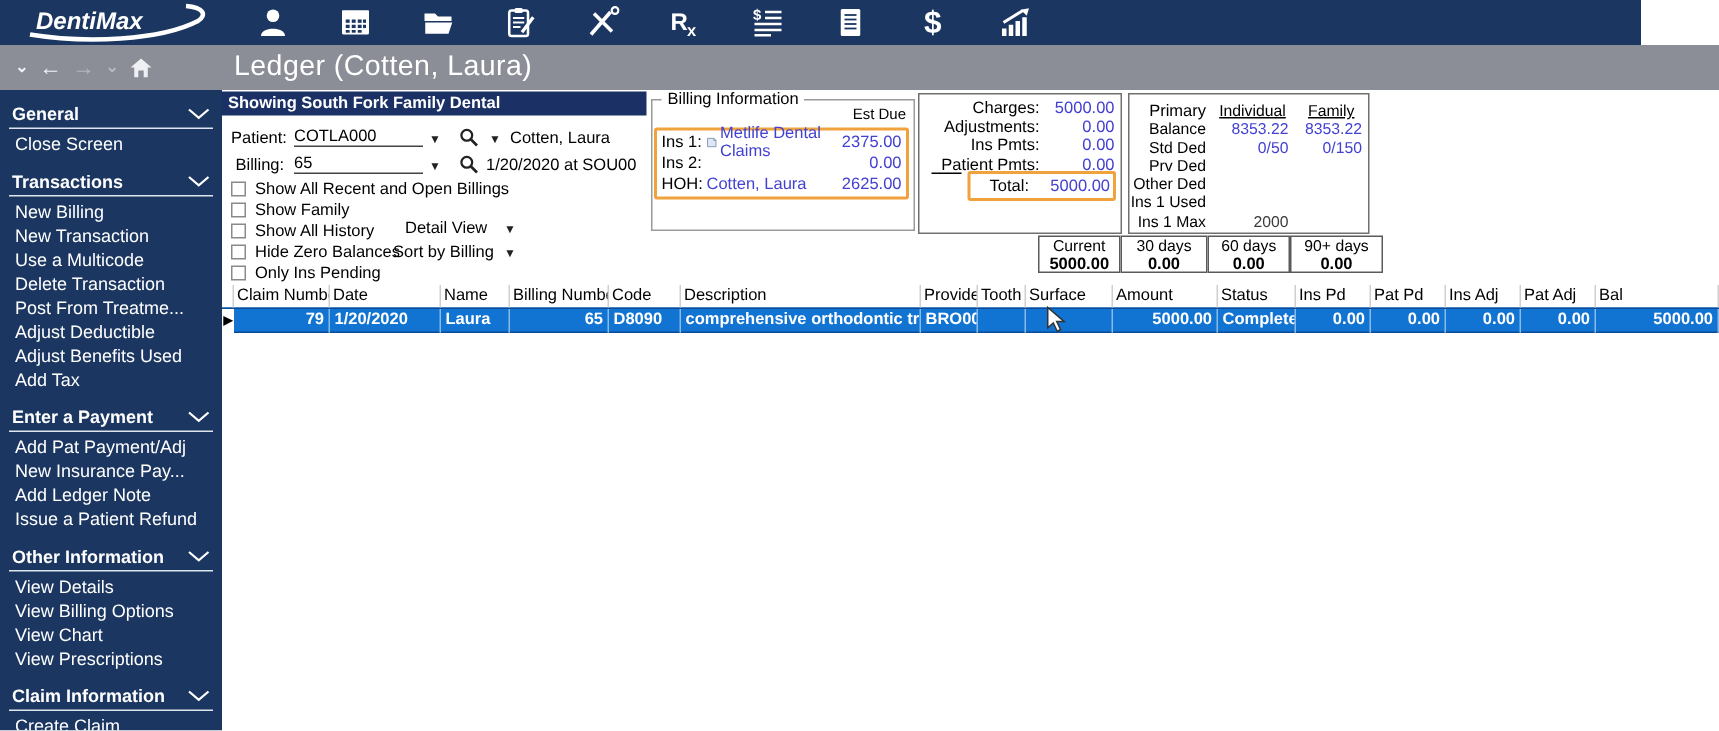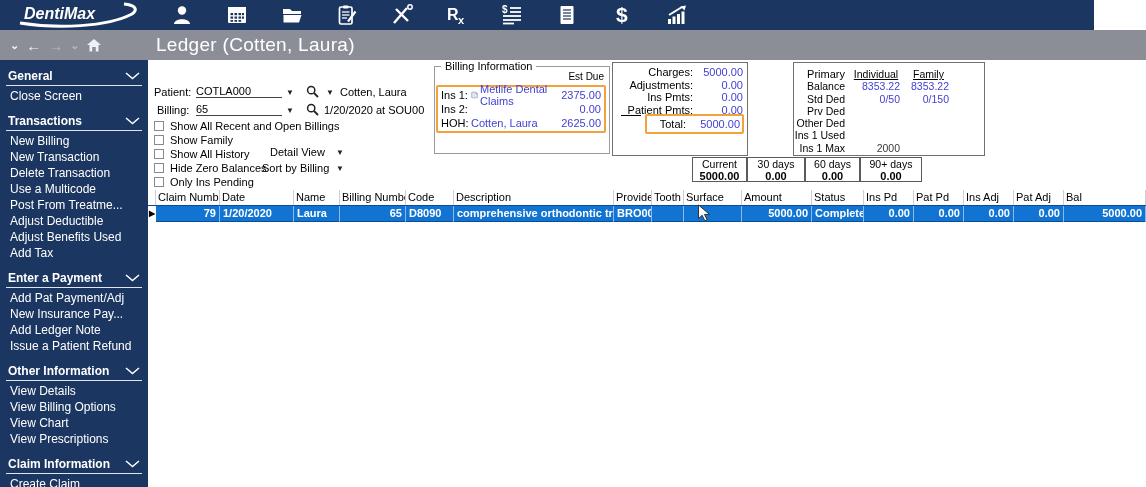--- a/index.html
+++ b/index.html
@@ -53,21 +53,21 @@
   .charges { left:464px; top:2px; width:136px; height:94px; border:1px solid #707070; padding-top:3px;padding-left:12px; }
   .ch-row { display:flex; justify-content:flex-end; padding-right:4px; line-height:12.5px; }
   .ch-label { text-align:right; }
   .ch-val { width:50px; text-align:right; color:#4340d2; }
   .sum-line { position:absolute; left:8px; top:52px; width:20px; border-top:1px solid #000; }
   .total-box { position:absolute; left:32px; top:51px; width:99px; height:20px; border:2px solid #f0a23c; border-radius:2px; display:flex; align-items:center; justify-content:flex-end; padding-right:2px; }
   .total-label { margin-right:4px; }
   .total-val { width:50px; text-align:right; color:#4340d2; }
 
   
-  .benefits { left:604px; top:2px; width:192px; height:94px; border:1px solid #707070; padding-top:5px; font-size:10.5px;margin-left:41px; }
+  .benefits { left:604px; top:2px; width:161px; height:94px; border:1px solid #707070; padding-top:5px; font-size:10.5px; }
   .bn-grid { display:grid; grid-template-columns:54px 56px 49px; line-height:12.3px; }
   .bn-label { text-align:right; padding-right:3px; }
   .bn-col-head { text-align:center; text-decoration:underline; }
   .bn-val { text-align:right; padding-right:4px; color:#4340d2; }
   .bn-val.dark { color:#3a3a3a; }
 
   
   .age-box { top:97px; height:25px; border:1px solid #5a5a5a; text-align:center; background:#fff; }
   .age-label { font-size:10.5px; line-height:12px; }
   .age-val { font-size:11px; font-weight:bold; line-height:12px; }
@@ -215,22 +215,22 @@
     </div>
     <div class="sb-section">
       <div class="sb-head">
           <span>Transactions</span>
           <svg width="15" height="8" viewBox="0 0 15 8">
             <polyline points="1,1 7.5,6.5 14,1" fill="none" stroke="#fff" stroke-width="1.5"></polyline>
           </svg>
         </div>
       <div class="sb-item">New Billing</div>
       <div class="sb-item">New Transaction</div>
+      <div class="sb-item">Use a Multicode</div>
       <div class="sb-item">Delete Transaction</div>
-      <div class="sb-item">Use a Multicode</div>
       <div class="sb-item">Post From Treatme...</div>
       <div class="sb-item">Adjust Deductible</div>
       <div class="sb-item">Adjust Benefits Used</div>
       <div class="sb-item">Add Tax</div>
     </div>
     <div class="sb-section">
       <div class="sb-head">
           <span>Enter a Payment</span>
           <svg width="15" height="8" viewBox="0 0 15 8">
             <polyline points="1,1 7.5,6.5 14,1" fill="none" stroke="#fff" stroke-width="1.5"></polyline>
@@ -259,20 +259,21 @@
           <svg width="15" height="8" viewBox="0 0 15 8">
             <polyline points="1,1 7.5,6.5 14,1" fill="none" stroke="#fff" stroke-width="1.5"></polyline>
           </svg>
         </div>
       <div class="sb-item">Create Claim</div>
     </div>
   </div>
 
   <div class="main">
 
+    <div class="abs showing-bar">Showing South Fork Family Dental</div>
 
     <span class="abs fld-label" style="left:6px; top:26px;">Patient:</span>
     <span class="abs combo" style="left:48px; top:25px; width:86px;">COTLA000</span>
     <span class="abs drop-arrow" style="left:138px; top:28px;">▼</span>
     <svg class="abs mag" style="left:158px; top:25px;" viewBox="0 0 13 13">
         <circle cx="5.2" cy="5.2" r="3.6" fill="none" stroke="#222" stroke-width="1.5"></circle>
         <line x1="8" y1="8" x2="12" y2="12" stroke="#222" stroke-width="1.8"></line>
       </svg>
     <span class="abs drop-arrow" style="left:178px; top:28px;">▼</span>
     <span class="abs fld-label" style="left:192px; top:26px;">Cotten, Laura</span>

